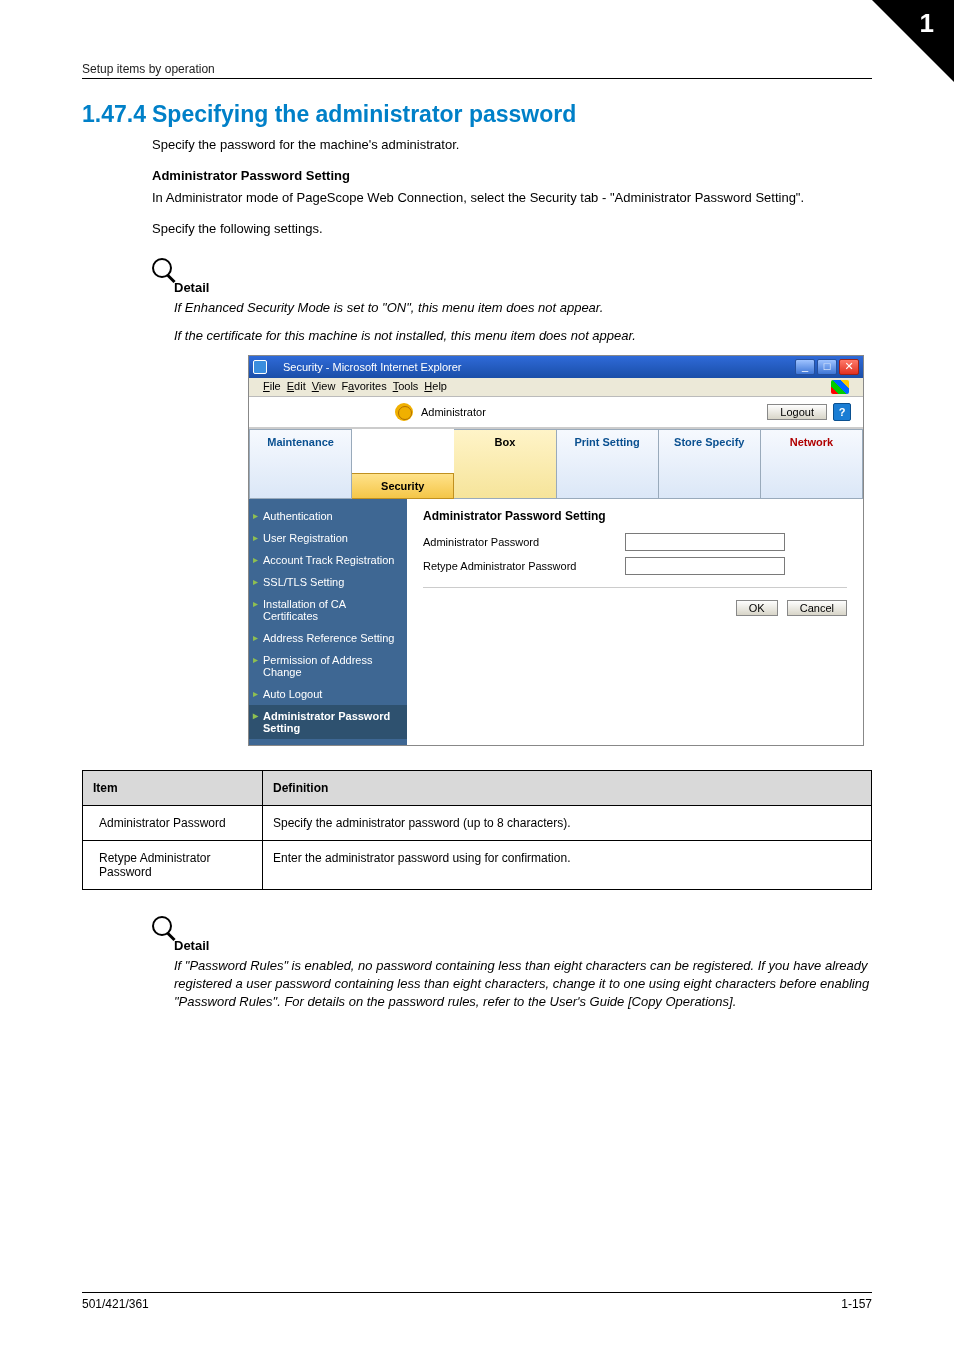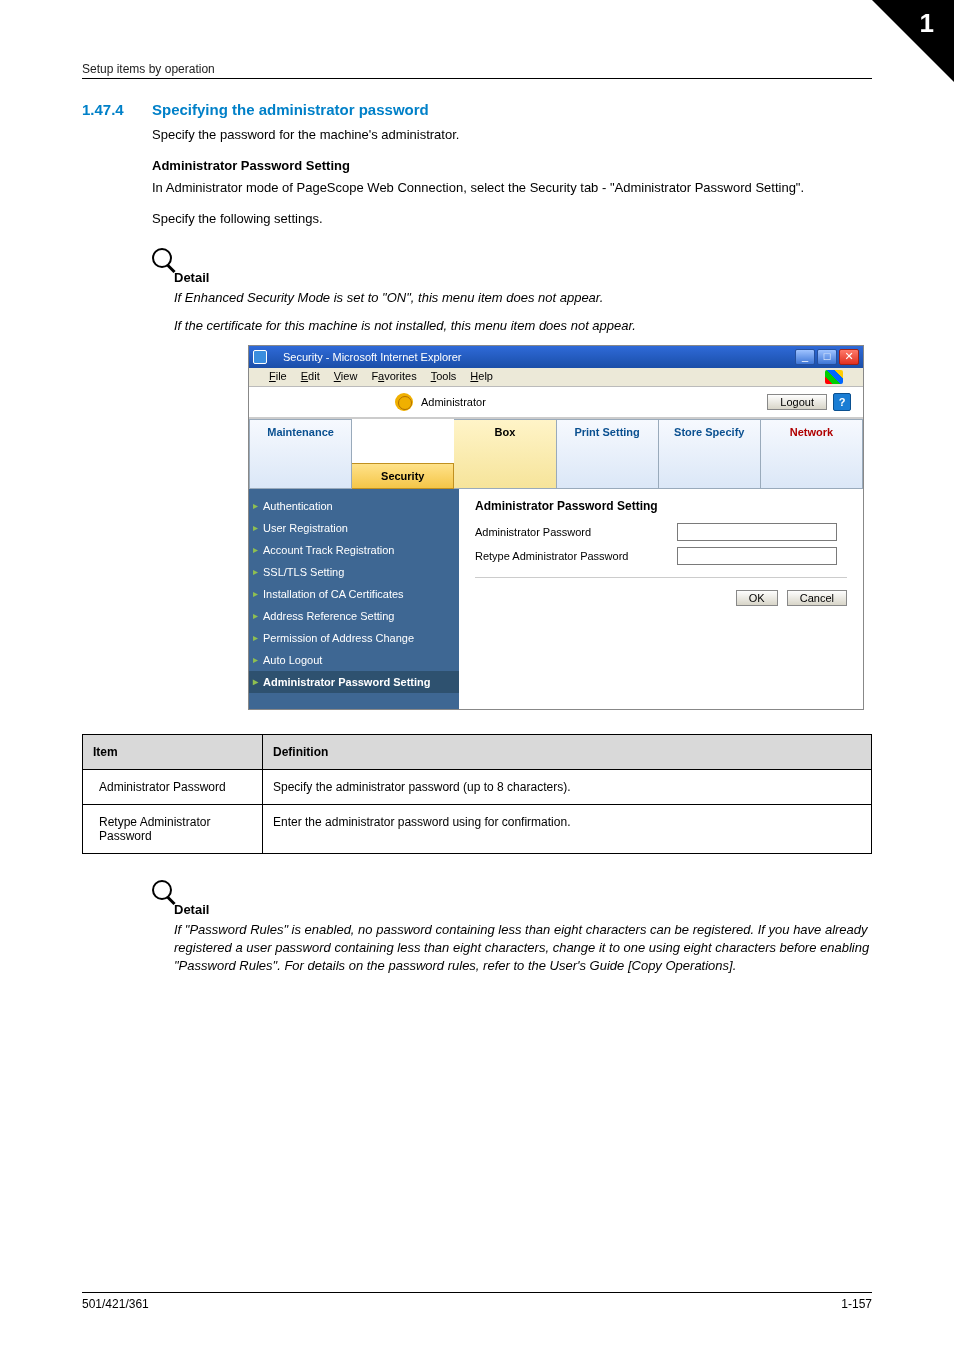--- a/index.html
+++ b/index.html
@@ -3,39 +3,39 @@
 <meta charset="utf-8">
 <style>
   * { box-sizing: border-box; margin: 0; padding: 0; }
   html, body { width: 954px; height: 1351px; font-family: Arial, Helvetica, sans-serif; background: #fff; color: #000; }
   .page { position: relative; width: 954px; height: 1351px; padding: 40px 82px 40px 82px; }
   .running-head { display: flex; align-items: flex-end; justify-content: space-between; border-bottom: 1px solid #000; padding-bottom: 2px; margin-bottom: 22px; }
   .running-head .left { font-size: 12px; color: #222; }
   .running-head .right { position: relative; width: 40px; height: 36px; }
   .running-head .triangle { position: absolute; right: -82px; top: -40px; width: 0; height: 0; border-left: 82px solid transparent; border-top: 82px solid #000; }
   .running-head .num { position: absolute; right: -62px; top: -32px; color: #fff; font-weight: bold; font-size: 26px; z-index: 2; }
-  .h2 { color: #0080c8; font-size: 15px; font-weight: bold; margin-bottom: 8px; }
+  .h2 { color: #0080c8; font-size: 23px; font-weight: bold; margin-bottom: 8px; }
   .h2 .secno { display: inline-block; width: 70px; }
   .intro, .para { font-size: 13px; margin: 6px 0 14px 70px; line-height: 1.35; }
   .h3 { font-size: 13px; font-weight: bold; margin: 12px 0 6px 70px; }
   .detail-icon { margin-left: 70px; position: relative; }
   .magnifier { display: inline-block; width: 20px; height: 20px; border: 2.5px solid #000; border-radius: 50%; position: relative; top: 6px; }
   .magnifier::after { content: ""; position: absolute; width: 10px; height: 3px; background: #000; bottom: -4px; right: -6px; transform: rotate(45deg); }
   .detail-label { font-size: 13px; font-weight: bold; margin: 4px 0 2px 92px; }
   .italic-note { font-size: 13px; font-style: italic; margin: 4px 0 10px 92px; line-height: 1.4; }
 
   
   .appshot { width: 616px; margin: 8px auto 24px 166px; border: 1px solid #888; font-size: 11px; }
   .titlebar { background: linear-gradient(to bottom, #2f6ad8, #1a4ea8); color: #fff; display: flex; align-items: center; justify-content: space-between; padding: 2px 4px; height: 22px; }
   .titlebar .title { display: flex; align-items: center; gap: 16px; font-size: 11px; }
   .titlebar .ieicon { width: 14px; height: 14px; background: #3a8dde; border: 1px solid #fff; border-radius: 2px; }
   .winbtns { display: flex; gap: 2px; }
   .winbtn { width: 20px; height: 16px; background: linear-gradient(to bottom,#9ec2ff,#3d75d6); border: 1px solid #254f9c; color: #fff; font-size: 11px; text-align: center; line-height: 13px; border-radius: 2px; }
   .winbtn.close { background: linear-gradient(to bottom,#ff7a6a,#e03020); border-color: #a02015; }
-  .menubar { background: #ece9d8; border-bottom: 1px solid #bbb; padding: 2px 20px; display: flex; gap: 14px; justify-content: space-between; }
+  .menubar { background: #ece9d8; border-bottom: 1px solid #bbb; padding: 2px 14px; display: flex; gap: 6px; justify-content: space-between; }
   .menubar span u { text-decoration: underline; }
   .menubar .spacer { flex: 1; }
   .menubar .winflag { width: 18px; height: 14px; background: linear-gradient(45deg,#f00 0 25%, #0c0 25% 50%, #06f 50% 75%, #fc0 75% 100%); border-radius: 2px; }
   .toolbar-row { background: #fff; border-bottom: 1px solid #ccc; display:flex; align-items:center; justify-content: space-between; padding:6px 12px; }
   .toolbar-left { display:flex; align-items:center; gap:8px; }
   .admin-icon { width:18px; height:18px; background:#f0b000; border-radius:50%; position:relative; }
   .admin-icon::after{content:""; position:absolute; left:3px; top:3px; width:12px;height:12px;border:1px solid #b07000;border-radius:50%;}
   .logout-group { display:flex; align-items:center; gap:6px; }
   .btn3d { background: linear-gradient(to bottom,#fefefe,#d8d5c8); border:1px solid #888; padding:1px 12px; font-size:11px; cursor:pointer; }
   .qmark { width:18px; height:18px; background:#1a7dd4; color:#fff; border:1px solid #0a5090; display:flex; align-items:center; justify-content:center; font-weight:bold; border-radius:2px; }
@@ -46,21 +46,21 @@
   .printer-icon::before{content:""; position:absolute; top:-5px; left:2px; width:12px; height:5px; background:#888; border-radius:1px 1px 0 0;}
   .greenbar { background:#0a8a3a; color:#fff; font-size:10px; padding:1px 10px; display:flex; align-items:center; gap:6px; }
   .greenbar .dot{ width:12px;height:12px;background:#f0b000;border-radius:2px;}
   .refresh-icon{ width:18px;height:18px;border:1px solid #0a5090;border-radius:2px; display:flex;align-items:center;justify-content:center; color:#0a6a2a;font-weight:bold;}
   .tabrow { display:flex; background:#fff; border-top:1px solid #ccc;}
   .tab { flex:1; text-align:center; padding:6px 0; font-size:11px; font-weight:bold; color:#0a5090; background:linear-gradient(to bottom,#f6f9fe,#dbe7f7); border:1px solid #9ab; border-left:none; cursor:pointer;}
   .tab:first-child{ border-left:1px solid #9ab;}
   .tab.active { background: linear-gradient(to bottom,#ffe28a,#f4c648); color:#000; border-color:#c09020;margin-top:44px;}
   .tab.network { color:#b00000; }
   .app-body { display:flex; min-height:220px; background:#fff;}
-  .sidenav { width:210px; background:#3e6793; color:#fff; padding:6px 0;}
+  .sidenav { width:158px; background:#3e6793; color:#fff; padding:6px 0;}
   .sidenav .item { padding:5px 10px 5px 14px; font-size:11px; cursor:pointer; position:relative;}
   .sidenav .item::before{ content:"\25B8"; color:#8fc050; position:absolute; left:4px; font-size:10px;}
   .sidenav .item.sel{ background:#2e516f; font-weight:bold;}
   .content { flex:1; padding:10px 16px; background:#fff; }
   .content h4 { font-size:12px; font-weight:bold; margin-bottom:10px;}
   .frow { display:flex; align-items:center; gap:12px; margin:6px 0; font-size:11px;}
   .frow label{ width:190px;}
   .frow input{ width:160px; height:18px; border:1px solid #7a7a7a; background:#fff;}
   .hr { border:none; border-top:1px solid #ccc; margin:12px 0;}
   .btnrow { text-align:right; }

